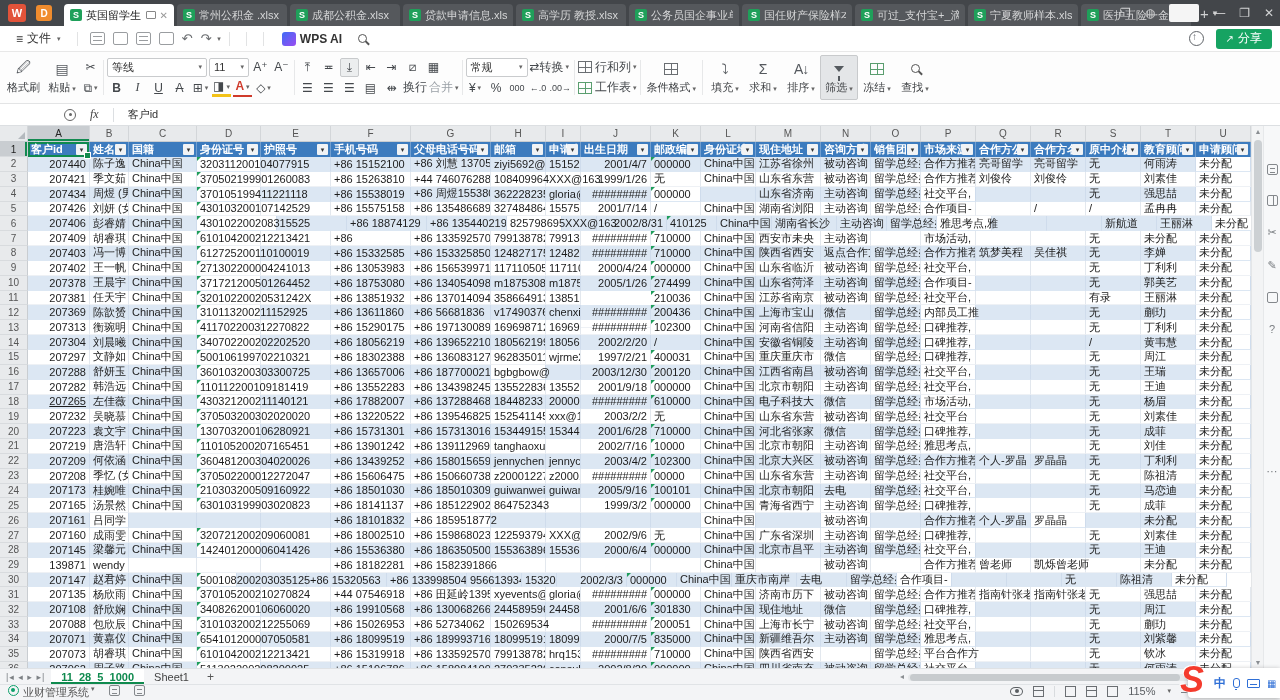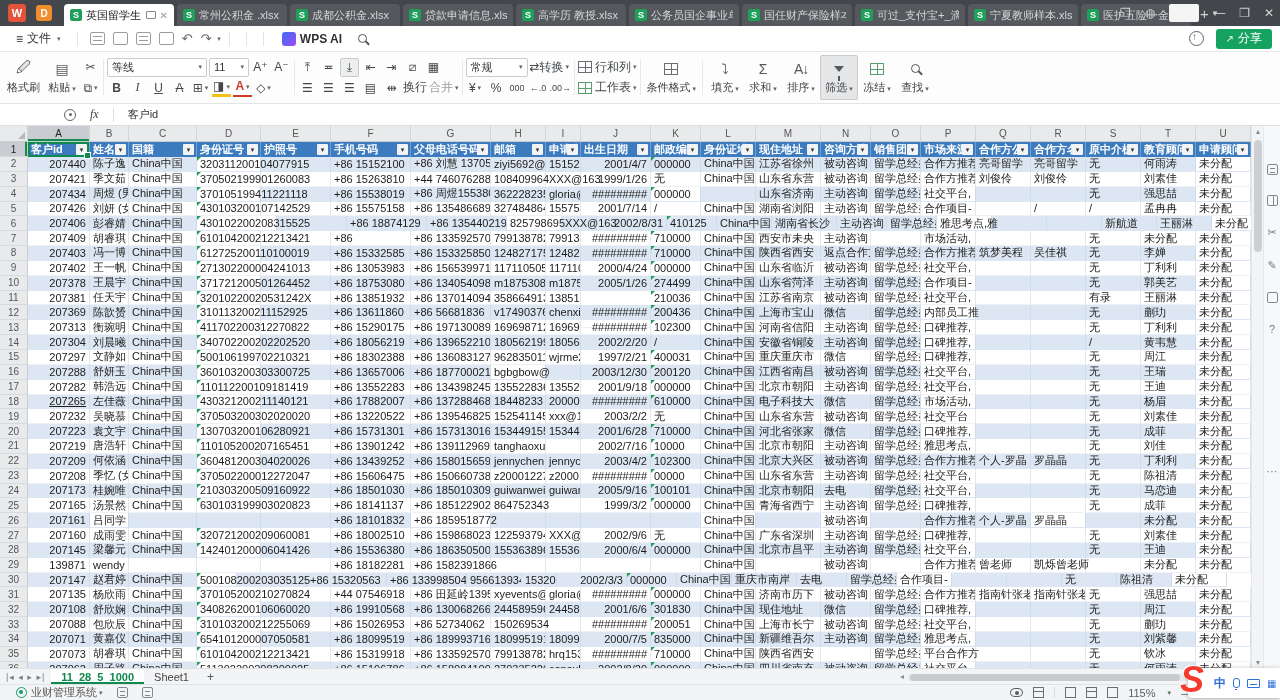--- a/index.html
+++ b/index.html
@@ -128,22 +128,22 @@
   #sheetbar .nav { color:#7c8084; font-size:9px; letter-spacing:1px; padding:0 6px; }
   .stab { padding:0 10px; height:100%; display:flex; align-items:center; color:#444; }
   .stab.active { background:#fff; color:#0f8a4e; font-weight:bold; box-shadow: inset 0 -2px 0 #0f8a4e; }
   .addsheet { padding:0 8px; color:#555; font-size:12px; }
   #hscroll { position:absolute; right:10px; top:4px; width:370px; height:8px; display:flex; align-items:center; gap:4px; }
   #hscroll .harr { font-size:8px; color:#8a8e92; line-height:8px; }
   #htrack { flex:1; height:7px; background:#e6e8ea; border-radius:4px; position:relative; }
   #hthumb { position:absolute; left:2px; top:0; height:7px; width:270px; background:#c7cbce; border-radius:4px; }
 
   
-  #statusbar { height:16px; background:#f3f4f6; border-top:1px solid #e0e3e6; display:flex; align-items:center;
-               padding:0 16px; font-size:11px; color:#555; position:relative; }
+  #statusbar { height:16px; background:#f3f4f6; border-top:1px solid #e0e3e6; display:flex; 
+               padding:0 8px; font-size:11px; color:#555; position:relative; }
   .sysico { width:11px; height:11px; border:1.5px solid #0ca06a; border-radius:50%; margin-right:4px; position:relative; }
   .sysico::after { content:''; position:absolute; left:2px; top:2px; width:4px; height:4px; background:#0ca06a; border-radius:50%; }
   .stico { width:11px; height:11px; border:1px solid #84888c; border-radius:2px; margin-left:14px; position:relative; }
   .stico::after { content:''; position:absolute; left:2px; right:2px; top:3px; border-top:1px solid #84888c; height:3px; border-bottom:1px solid #84888c; }
   #statusright { position:absolute; right:88px; display:flex; align-items:center; gap:10px; color:#5a5e62; }
   .eye { width:13px; height:9px; border:1.2px solid #5a5e62; border-radius:50% / 60%; position:relative; }
   .eye::after { content:''; position:absolute; left:3.5px; top:1.5px; width:4px; height:4px; background:#5a5e62; border-radius:50%; }
   .viewico { width:11px; height:11px; border:1px solid #6a6e72; position:relative; }
   .viewico.v1::after { content:''; position:absolute; left:0; right:0; top:3px; border-top:1px solid #6a6e72; }
   .sdiv { width:1px; height:11px; background:#d8dbde; }

